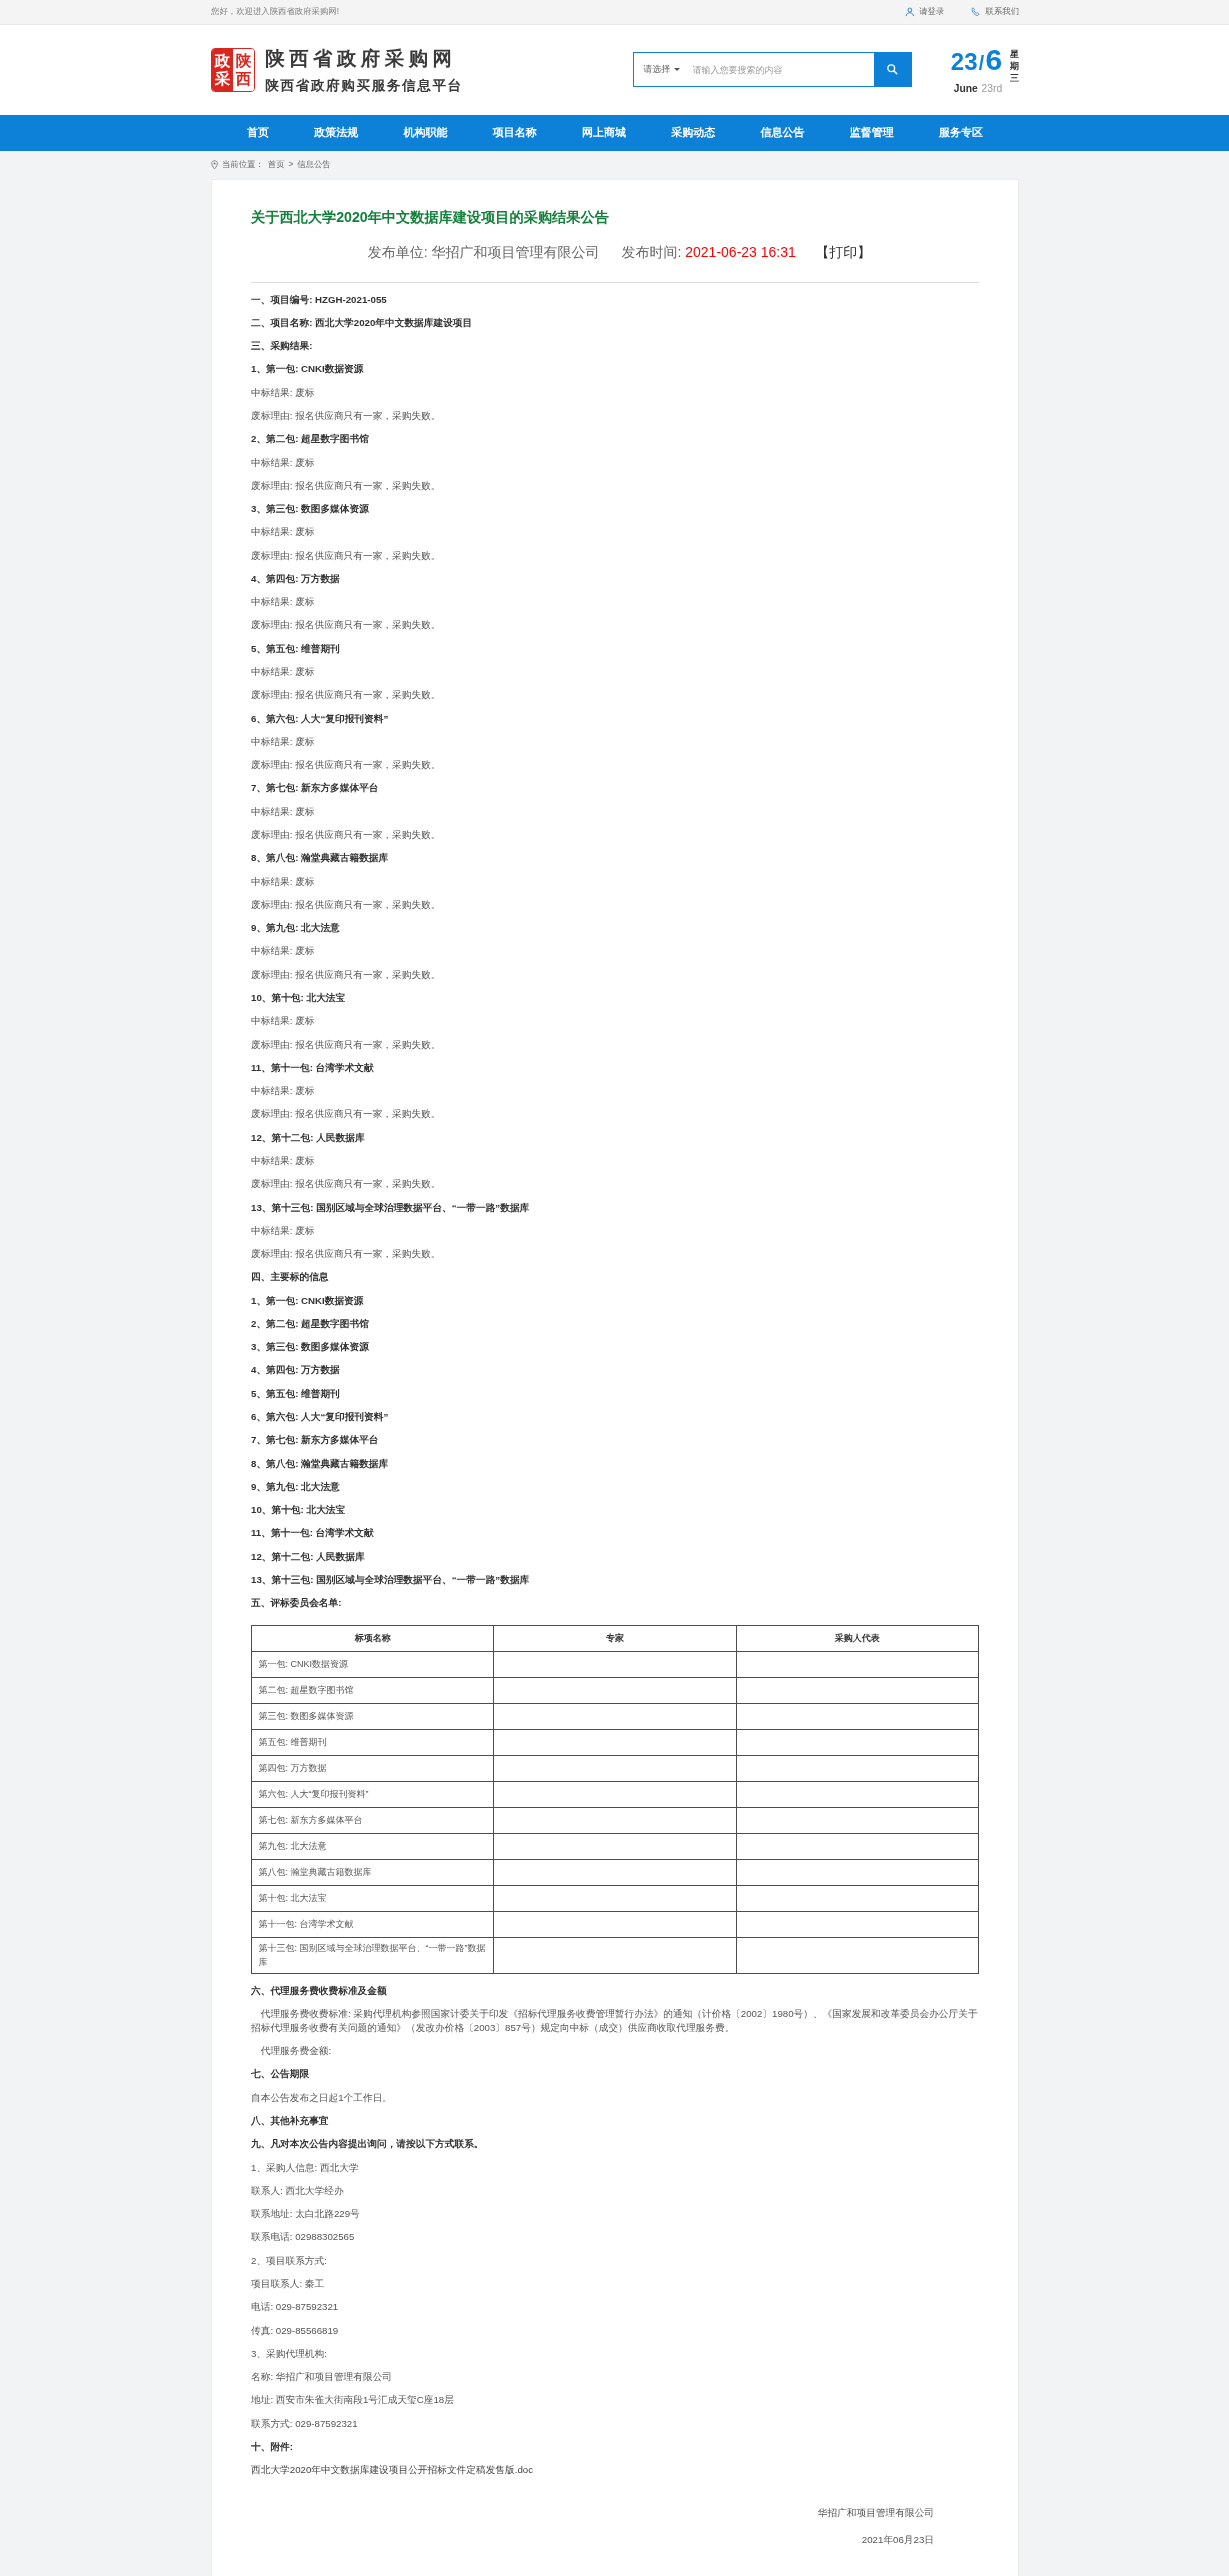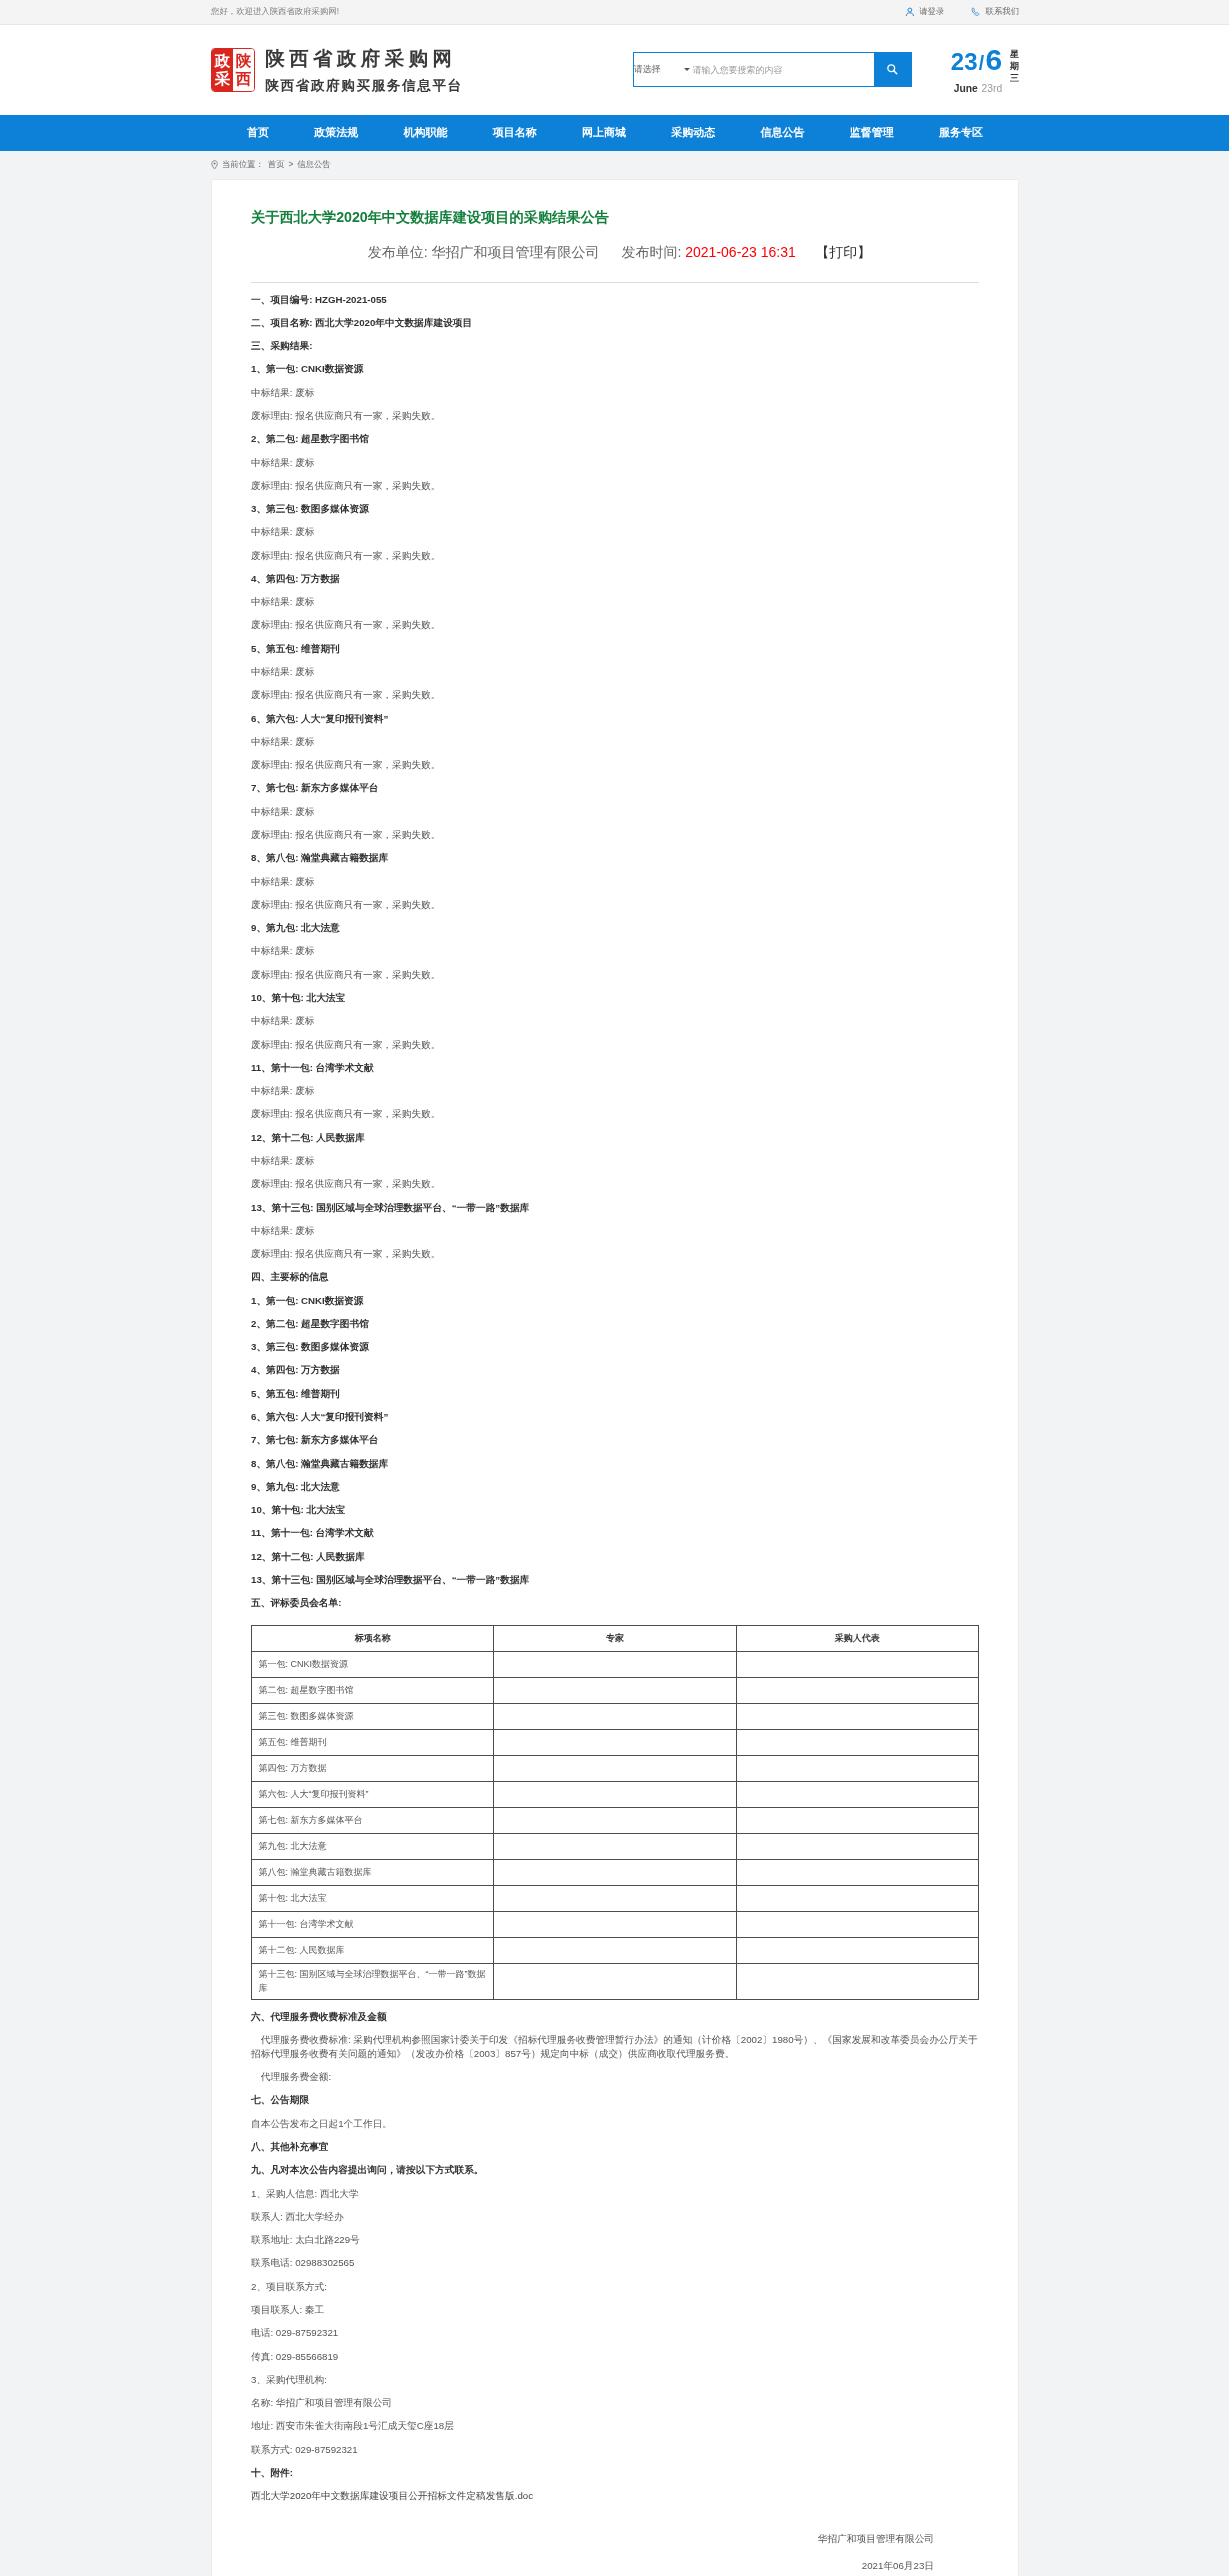--- a/index.html
+++ b/index.html
@@ -20,21 +20,21 @@
   .header { background:#ffffff; height:90px; }
   .header .container { display:flex; align-items:center; height:100%; }
   .logo { width:44px; height:44px; border:1.9px solid #d9261f; border-radius:3.9px; display:flex; overflow:hidden; flex:none; }
   .logo-col { width:50%; display:flex; flex-direction:column; align-items:center; justify-content:center; font-weight:bold; font-size:15.5px; line-height:18px; }
   .logo-col.red { background:#d9261f; color:#fff; }
   .logo-col.white { background:#fff; color:#d9261f; }
   .brand { margin-left:10.3px; }
   .brand-title { font-size:19.4px; font-weight:bold; color:#3a3a3a; letter-spacing:4.5px; }
   .brand-sub { font-size:13.6px; font-weight:bold; color:#3a3a3a; letter-spacing:1.6px; margin-top:5.2px; }
   .searchbox { margin-left:auto; width:279px; height:35px; border:1.3px solid #0d80d8; display:flex; align-items:stretch; background:#fff; }
-  .search-select { width:56px; display:flex; align-items:center; justify-content:space-between; gap:4px; font-size:9px; color:#666; cursor:pointer; flex:none; }
+  .search-select { width:56px; display:flex; align-items:center; justify-content:center; gap:4px; font-size:9px; color:#666; cursor:pointer; flex:none; }
   .caret-down { width:0; height:0; border-left:3.2px solid transparent; border-right:3.2px solid transparent; border-top:3.9px solid #555; }
   .search-input { flex:1; border:none; outline:none; font-size:9px; color:#333; padding:0 2.6px; font-family:inherit; }
   .search-input::placeholder { color:#9b9b9b; }
   .search-btn { width:37px; background:#0d80d8; border:none; display:flex; align-items:center; justify-content:center; cursor:pointer; flex:none; }
   .datebox { margin-left:39px; display:flex; align-items:flex-start; gap:7.8px; }
   .date-main { text-align:right; }
   .date-nums { color:#0d80d8; font-weight:bold; line-height:30px; white-space:nowrap; }
   .date-day { font-size:24px; }
   .date-sep { font-size:19.4px; padding:0 1.3px; }
   .date-month { font-size:30px; }
@@ -307,25 +307,20 @@
             <td></td>
             <td></td>
           </tr>
           <tr>
             <td>第十包: 北大法宝</td>
             <td></td>
             <td></td>
           </tr>
           <tr>
             <td>第十一包: 台湾学术文献</td>
-            <td></td>
-            <td></td>
-          </tr>
-          <tr>
-            <td>第十二包: 人民数据库</td>
             <td></td>
             <td></td>
           </tr>
           <tr>
             <td>第十三包: 国别区域与全球治理数据平台、“一带一路”数据库</td>
             <td></td>
             <td></td>
           </tr>
         </tbody>
       </table>

